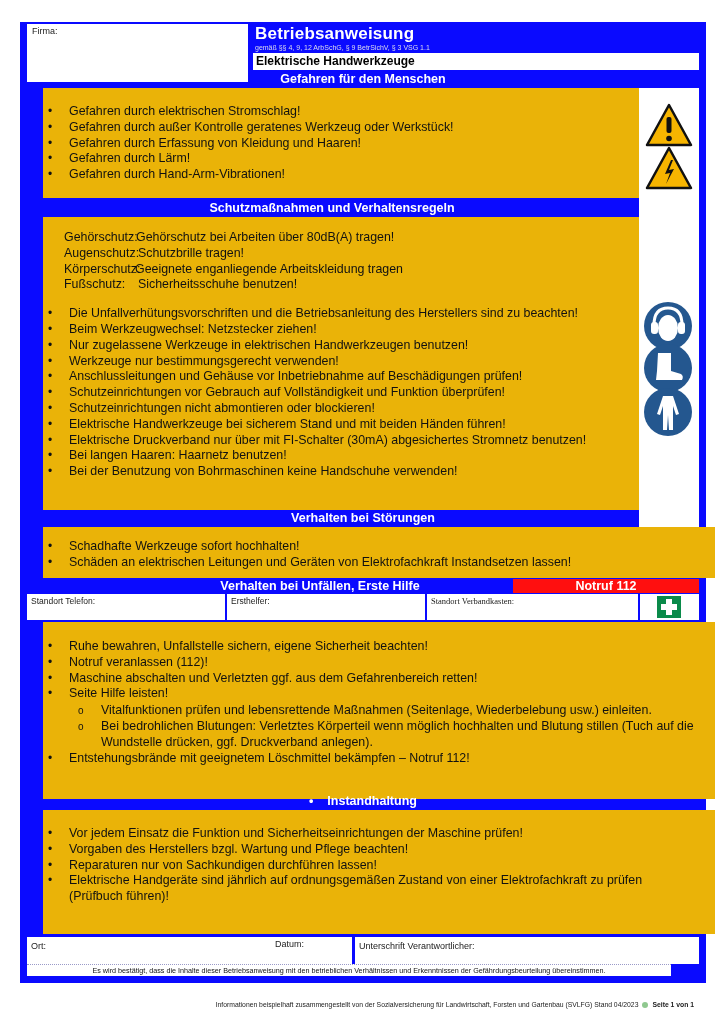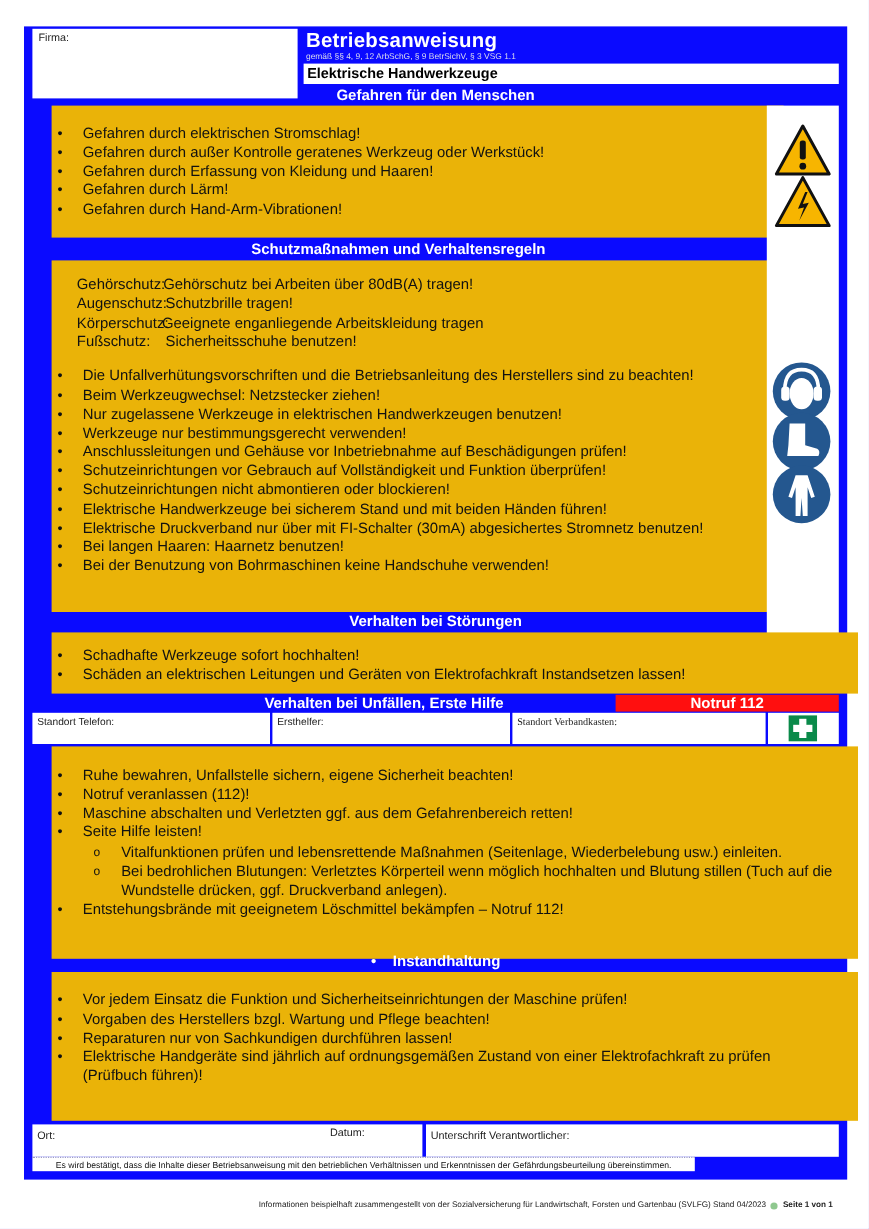--- a/index.html
+++ b/index.html
@@ -29,21 +29,21 @@
   .ppe-row { display: flex; }
   .ppe-k { width: 93px; padding-left: 21px; }
 
   .icon-col { position: absolute; left: 619px; top: 66px; width: 60px; height: 441px; background: #fff; }
   .icon-col svg { position: absolute; }
 
   .info-cell { position: absolute; background: #fff; font-size: 8.5px; color: #222; padding: 2px 4px; }
   .notruf { position: absolute; left: 493px; top: 557px; width: 186px; height: 14px; background: #ff0f0f; color: #fff; font-weight: bold; font-size: 12.5px; text-align: center; line-height: 14px; }
 
   .sign-cell { position: absolute; background: #fff; font-size: 9px; color: #222; padding: 4px 4px; }
-  .confirm { position: absolute; left: 7px; top: 942px; width: 552px; height: 12px; background: #fff; font-size: 7.2px; text-align: center; line-height: 12px; border-top: 1px dotted #9a9ac8; color: #111; }
+  .confirm { position: absolute; left: 7px; top: 942px; width: 644px; height: 12px; background: #fff; font-size: 7.2px; text-align: center; line-height: 12px; border-top: 1px dotted #9a9ac8; color: #111; }
 
   .footer { position: absolute; top: 1001px; right: 30px; font-size: 6.8px; color: #222; display: flex; align-items: center; gap: 4px; }
   .footer .page { font-weight: bold; }
   .footer .dot { width: 6px; height: 6px; border-radius: 50%; background: #8fc88f; display: inline-block; }
 </style>
 </head>
 <body>
 
 <div class="frame">
 

